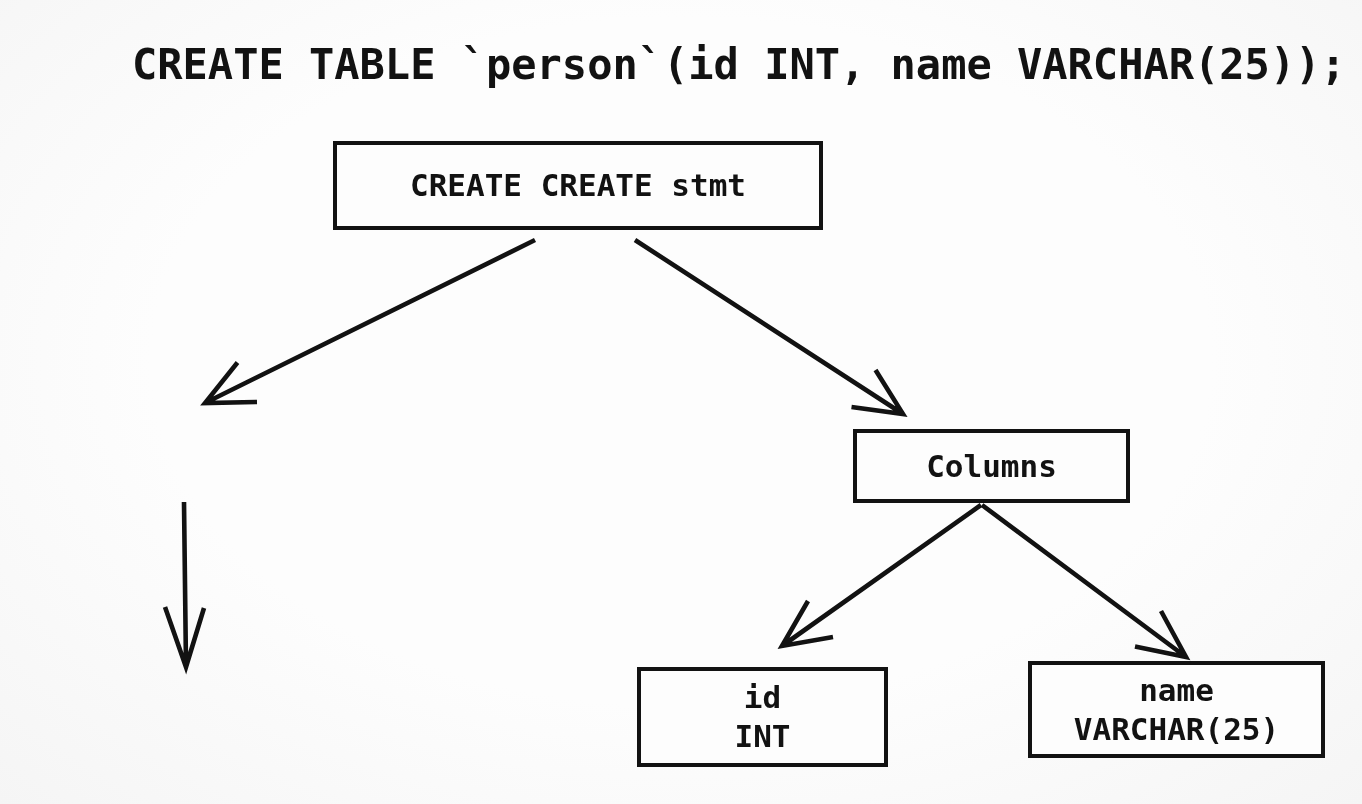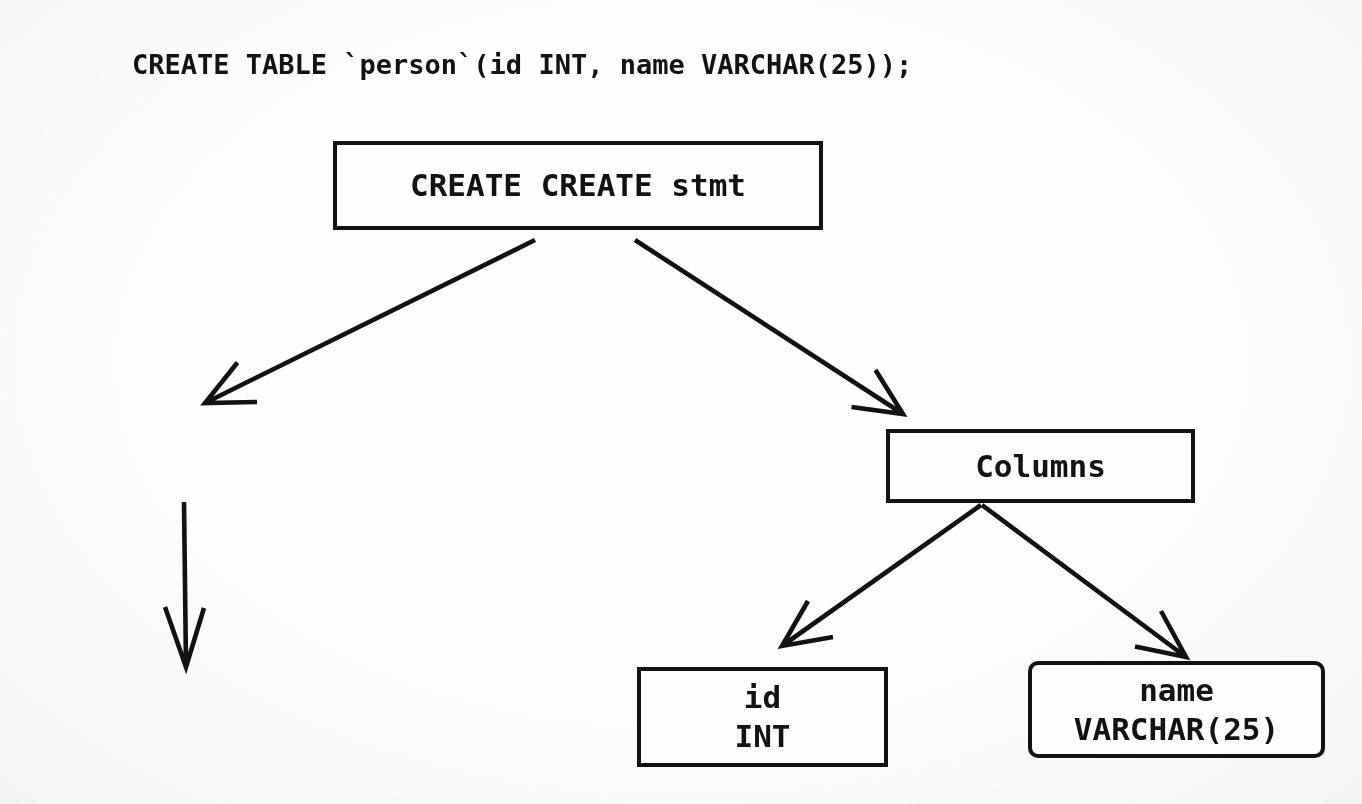--- a/index.html
+++ b/index.html
@@ -19,21 +19,21 @@
   .canvas {
     position: relative;
     width: 1362px;
     height: 804px;
     background: radial-gradient(ellipse at 50% 45%, #fdfdfd 55%, #f5f5f5 100%);
   }
   .sql-code {
     position: absolute;
     left: 132px;
     top: 46px;
-    font-size: 27px;
+    font-size: 42px;
     font-weight: bold;
     line-height: 38px;
     white-space: pre;
     letter-spacing: 0px;
   }
   .node {
     position: absolute;
     background: var(--box-fill);
     border: 4px solid var(--stroke);
     display: flex;
@@ -41,24 +41,24 @@
     align-items: center;
     justify-content: center;
     font-size: 31px;
     font-weight: bold;
     line-height: 39px;
     text-align: center;
     white-space: pre;
   }
   .node-root        { left: 333px;  top: 141px; width: 490px; height: 89px;  }
   .node-table-name  { left: 43px;   top: 421px; width: 275px; height: 75px;  }
-  .node-columns     { left: 853px;  top: 429px; width: 309px; height: 74px; margin-left: 33px;  }
+  .node-columns     { left: 853px;  top: 429px; width: 277px; height: 74px;  }
   .node-person      { left: 57px;   top: 678px; width: 252px; height: 81px;  }
   .node-id          { left: 637px;  top: 667px; width: 251px; height: 100px; }
-  .node-name        { left: 1028px; top: 661px; width: 297px; height: 97px; border-radius: 10px;  }
+  .node-name        { left: 1028px; top: 661px; width: 297px; height: 97px;  }
   .edges {
     position: absolute;
     left: 0; top: 0;
     width: 1362px; height: 804px;
     color: var(--stroke);
     pointer-events: none;
   }
   .edges path {
     fill: none;
     stroke: currentColor;

